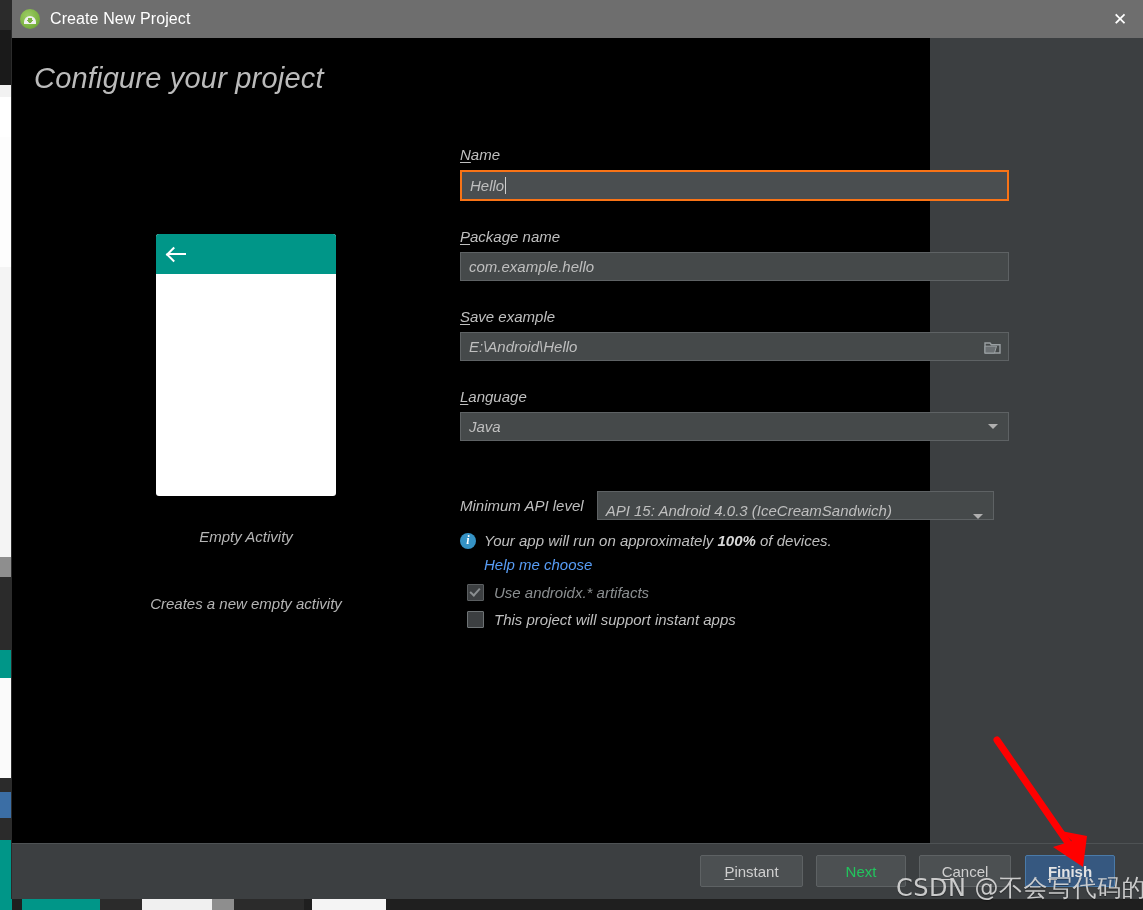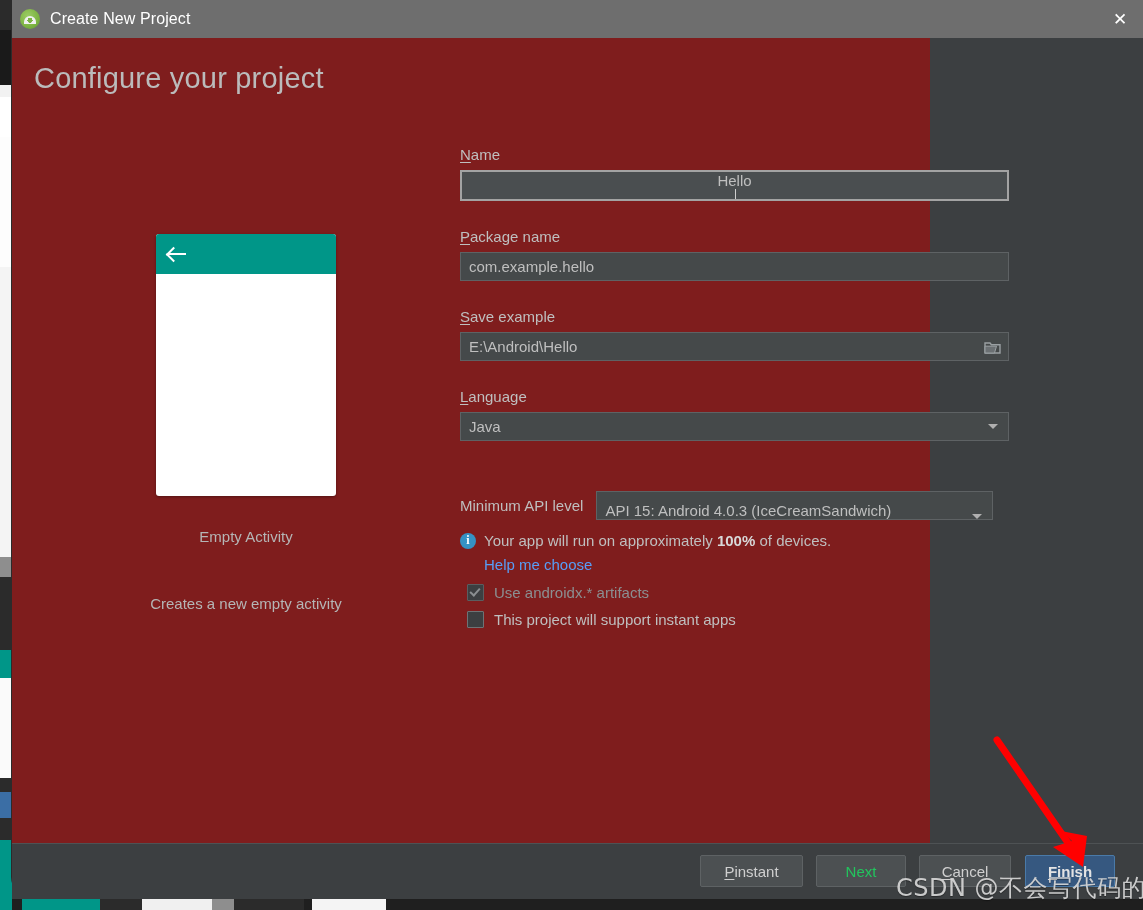--- a/index.html
+++ b/index.html
@@ -62,21 +62,20 @@
   .tb-item { position: absolute; bottom: 0; height: 22px; }
 
   
   .dialog {
     position: absolute;
     left: 12px; top: 0;
     width: 1131px;
     height: 898px;
     background: #3c3f41;
     box-shadow: 0 0 0 1px #2b2b2b;
-    border-radius: 21px;
   }
   .titlebar {
     position: absolute;
     left: 0; top: 0;
     width: 1131px; height: 38px;
     background: #6e6e6e;
     display: flex;
     align-items: center;
   }
   .app-icon {
@@ -119,21 +118,22 @@
     font-size: 17px;
     line-height: 1;
     font-family: "DejaVu Sans", sans-serif;
   }
 
   .dlg-body {
     position: absolute;
     left: 0; top: 38px;
     width: 918px;
     height: 805px;
-    background: #7f1d1d;
+    background: #000000;
+    font-style: italic;
   }
   .page-title {
     position: absolute;
     left: 22px; top: 24px;
     font-size: 29px;
     color: #bbbbbb;
     font-weight: 400;
     letter-spacing: 0.2px;
   }
 
@@ -212,24 +212,23 @@
     background: #45494a;
     border: 1px solid #5e6264;
     color: #bfbfbf;
     font-size: 15px;
     padding: 0 8px;
     display: flex;
     align-items: center;
     position: relative;
   }
   .text-input.focused {
-    border: 2px solid #a3a3a3;
+    border: 2px solid #f97316;
     background: #4a4e50;
     height: 31px;
-    flex-direction: column;
   }
   .caret {
     display: inline-block;
     width: 1px;
     height: 17px;
     background: #cfcfcf;
     margin-left: 1px;
   }
   .fld-gap { height: 27px; }
   .folder-icon {

